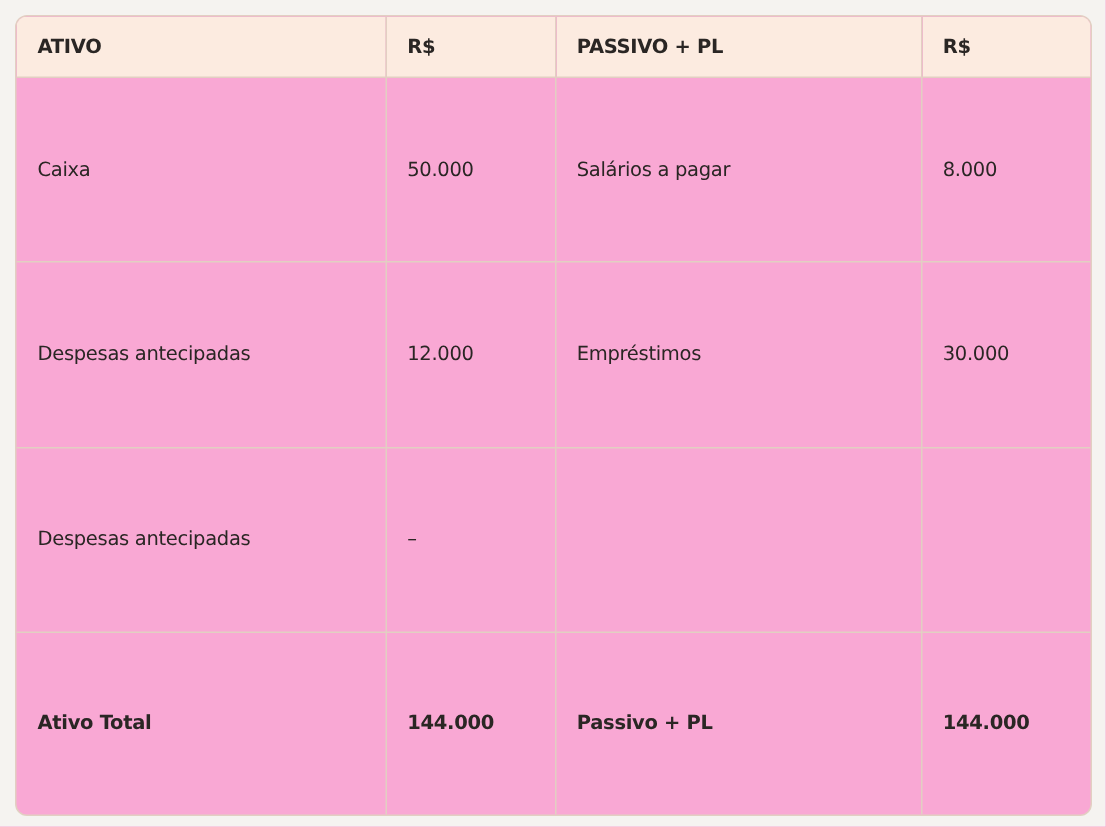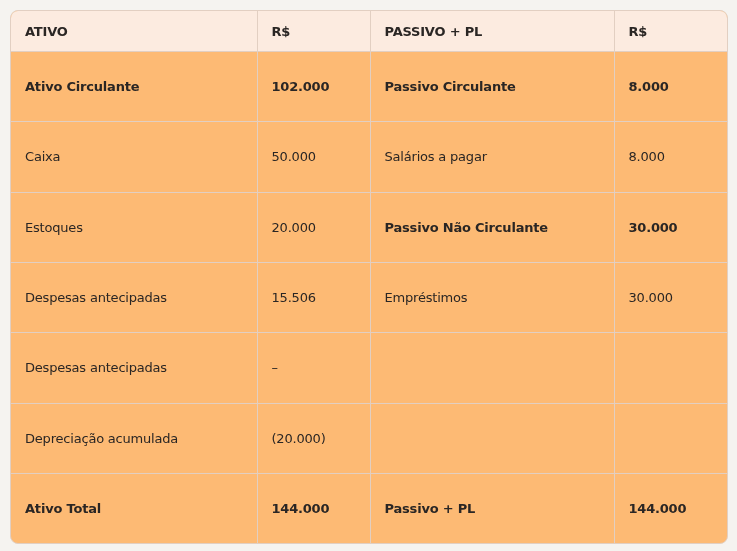--- a/index.html
+++ b/index.html
@@ -10,21 +10,21 @@
     color:#2a2624;
     position:relative;
     overflow:hidden;
   }
   .table-wrap {
     position:absolute; left:10px; top:10px;
     width:716px; height:532px;
     border:1px solid #e2cfc2;
     border-radius:8px;
     overflow:hidden;
-    background:#fdba74;
+    background:#f9a8d4;
   }
   table { border-collapse:collapse; width:100%; height:100%; table-layout:fixed; }
   col.c1 { width:246px; } col.c2 { width:113px; } col.c3 { width:244px; } col.c4 { width:113px; }
   th, td {
     height:40px; padding:0 0 0 14px;
     font-size:13px; text-align:left;
     border-right:1px solid #e2cfc2;
     border-bottom:1px solid #e2cfc2;
     white-space:nowrap; overflow:hidden;
     letter-spacing:-0.2px;
@@ -48,52 +48,34 @@
     <thead>
       <tr>
         <th>ATIVO</th>
         <th>R$</th>
         <th>PASSIVO + PL</th>
         <th>R$</th>
       </tr>
     </thead>
     <tbody id="tbody">
         <tr>
-          <td class="b">Ativo Circulante</td>
-          <td class="b">102.000</td>
-          <td class="b">Passivo Circulante</td>
-          <td class="b">8.000</td>
-        </tr>
-        <tr>
           <td>Caixa</td>
           <td>50.000</td>
           <td>Salários a pagar</td>
           <td>8.000</td>
         </tr>
         <tr>
-          <td>Estoques</td>
-          <td>20.000</td>
-          <td class="b">Passivo Não Circulante</td>
-          <td class="b">30.000</td>
-        </tr>
-        <tr>
           <td>Despesas antecipadas</td>
-          <td>15.506</td>
+          <td>12.000</td>
           <td>Empréstimos</td>
           <td>30.000</td>
         </tr>
         <tr>
           <td>Despesas antecipadas</td>
           <td>–</td>
-          <td></td>
-          <td></td>
-        </tr>
-        <tr>
-          <td>Depreciação acumulada</td>
-          <td>(20.000)</td>
           <td></td>
           <td></td>
         </tr>
         <tr>
           <td class="b">Ativo Total</td>
           <td class="b">144.000</td>
           <td class="b">Passivo + PL</td>
           <td class="b">144.000</td>
         </tr>
       </tbody>

